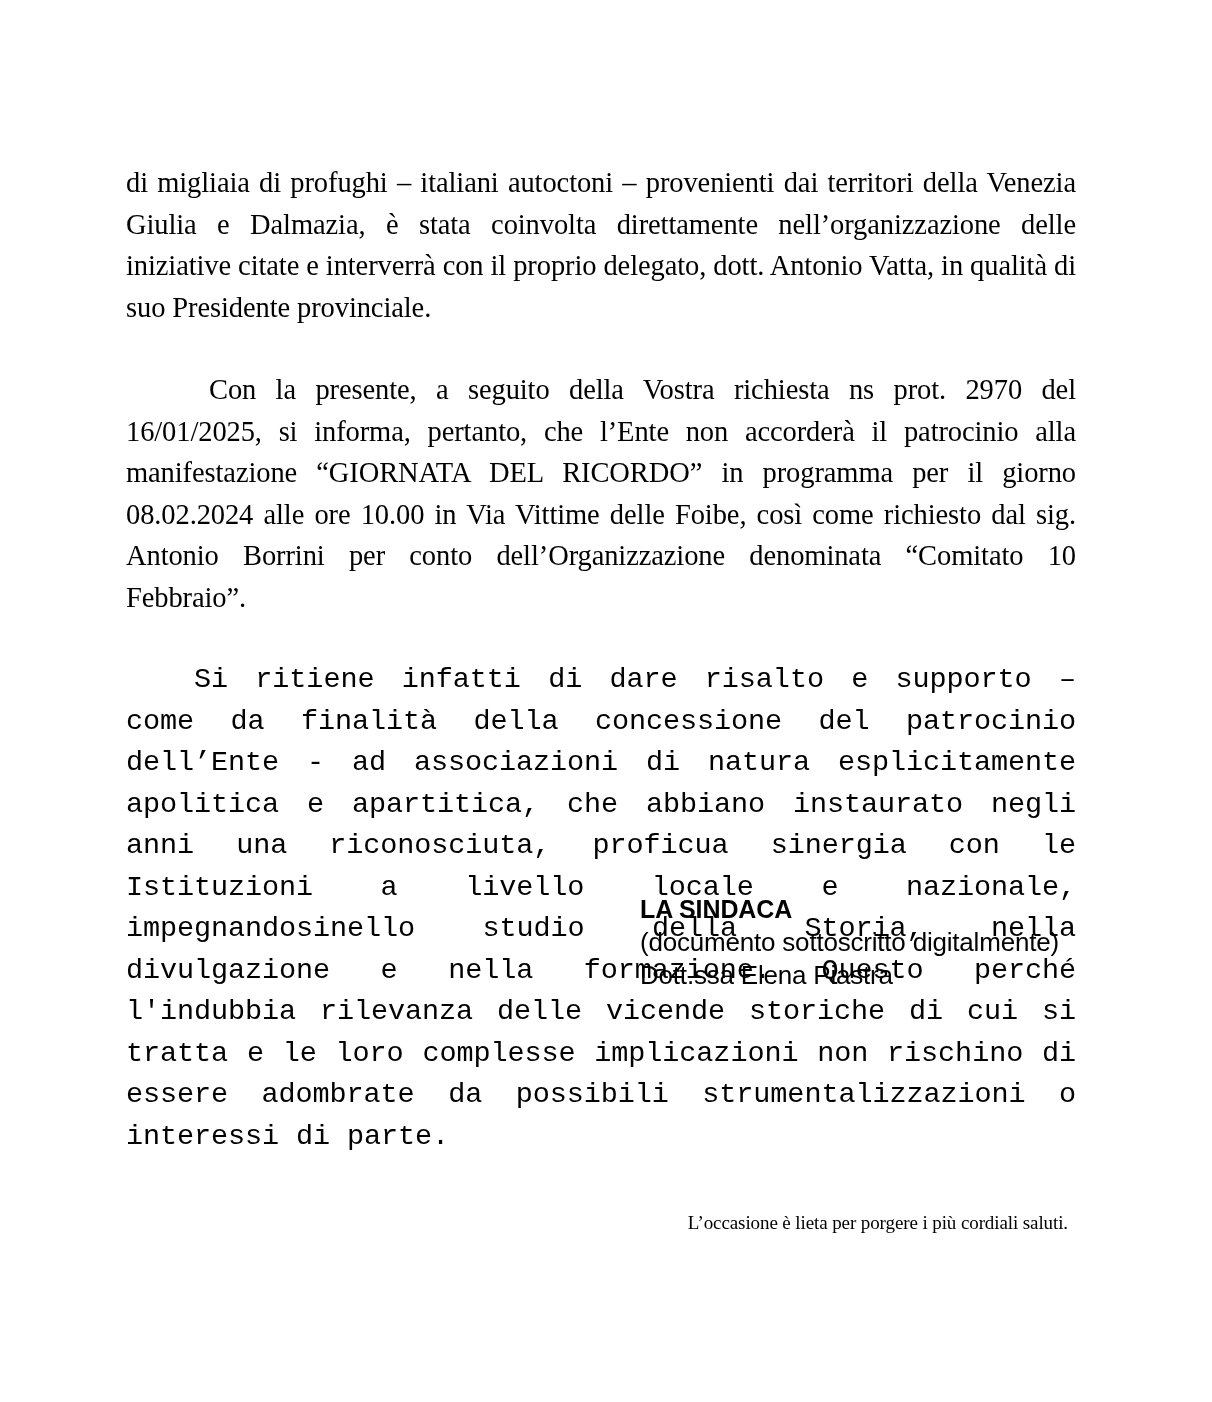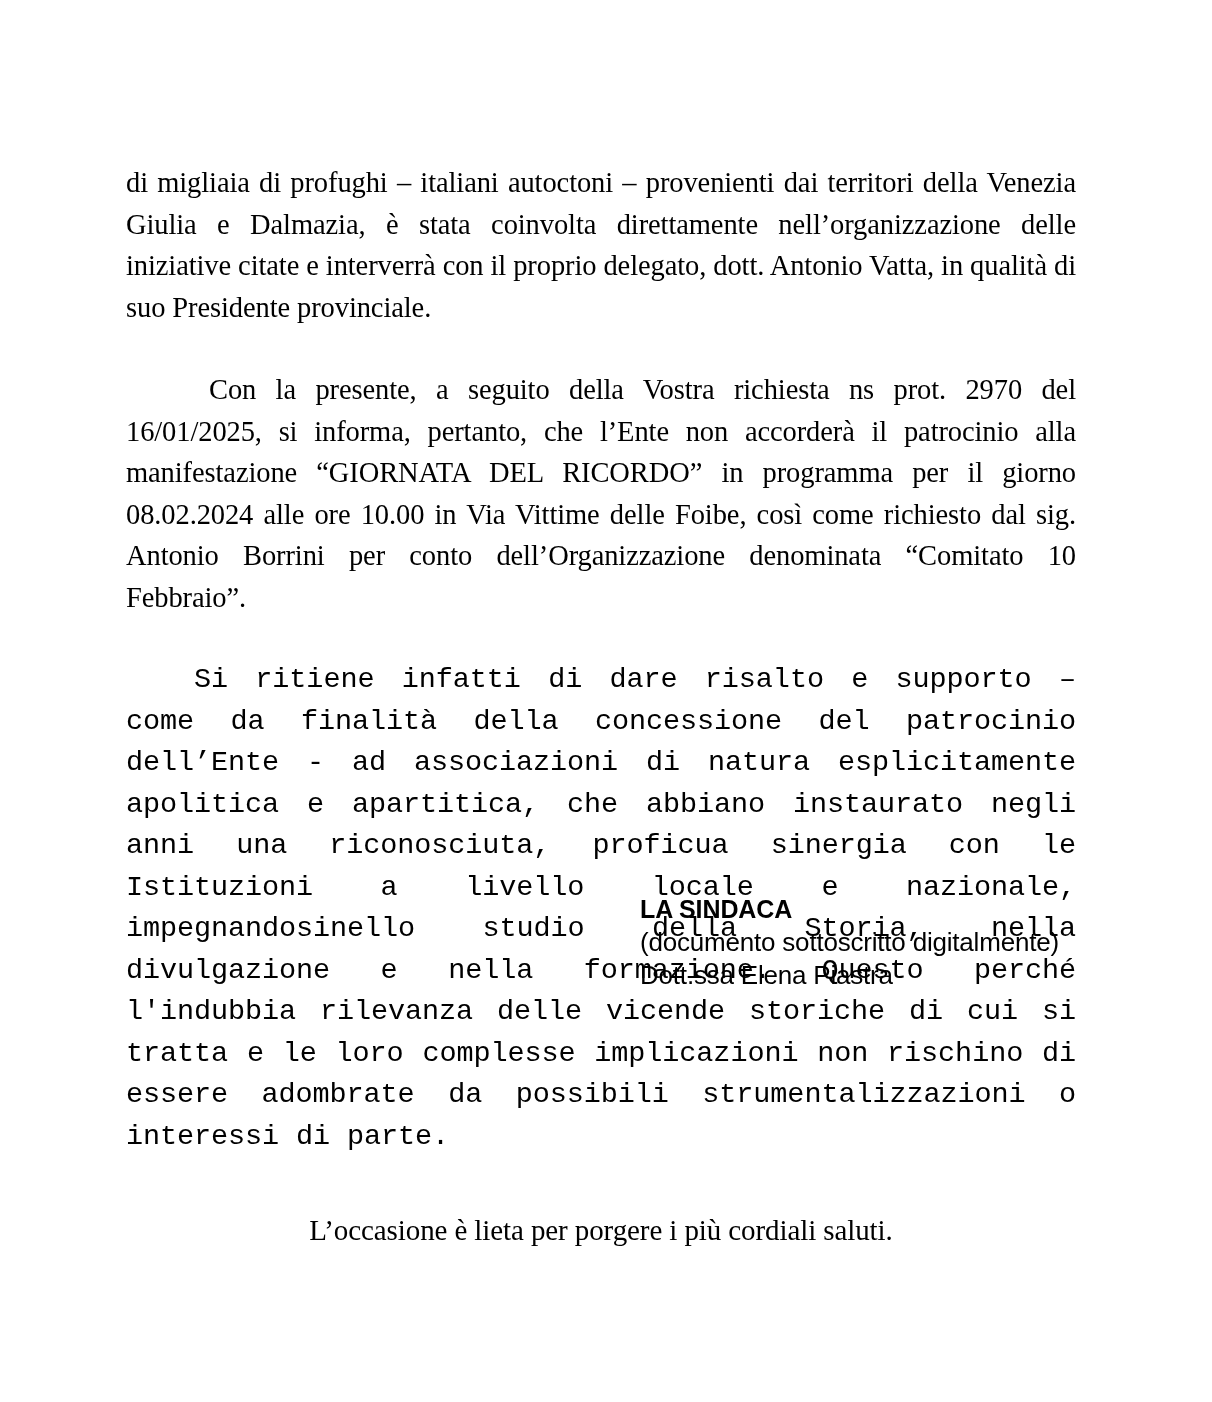--- a/index.html
+++ b/index.html
@@ -57,24 +57,24 @@
   }
 
   .gap-para {
     height: 41px;
   }
   .gap-para-small {
     height: 37px;
   }
 
   p.closing {
-    margin: 16px;
-    font-size: 29px;
+    margin: 8px;
+    font-size: 19px;
     line-height: 41.5px;
-    text-align: center;
+    text-align: right;
     letter-spacing: -0.1px;
   }
 
   .signature-block {
     position: absolute;
     left: 640px;
     top: 893px;
     width: 436px;
     text-align: left;
     font-family: "Liberation Sans", "DejaVu Sans", sans-serif;

